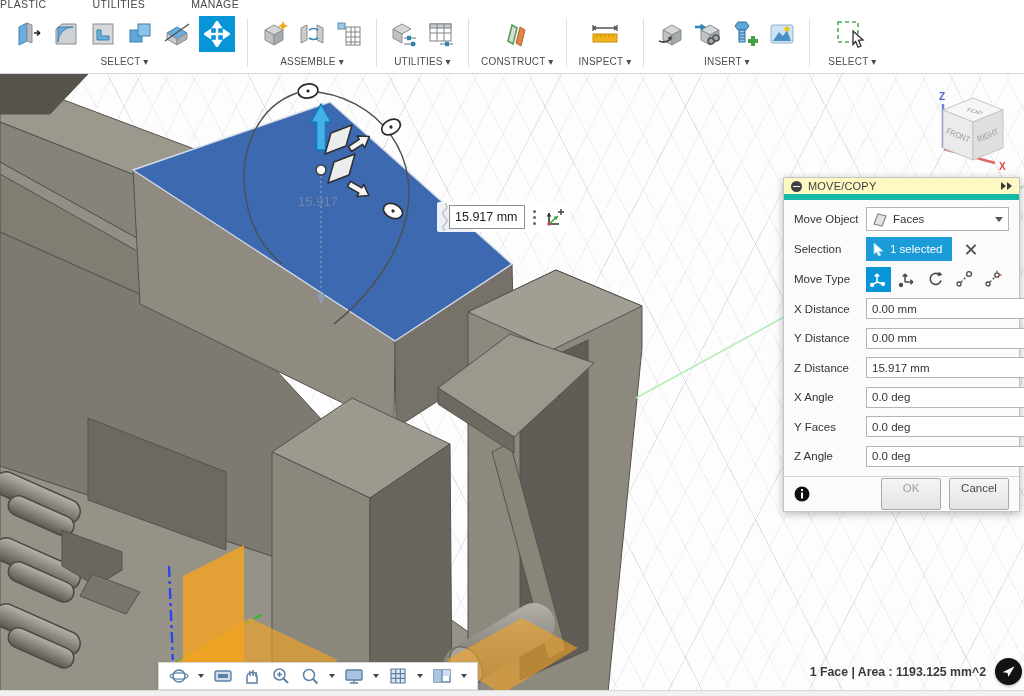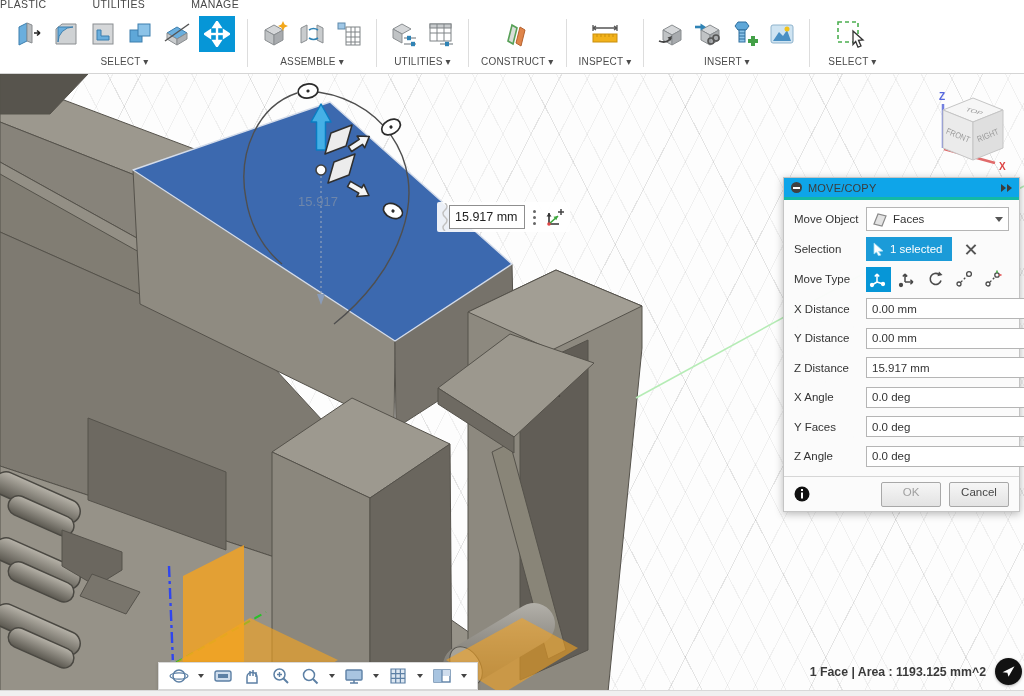--- a/index.html
+++ b/index.html
@@ -29,21 +29,21 @@
   .ticons { height:44px; display:flex; align-items:center; gap:7px; }
   .tlabel { font-size:10px; color:#4c4c4c; height:14px; letter-spacing:.2px; cursor:pointer; }
   .tsep { width:1px; background:#ddd; margin:7px 6px 6px; }
   .tool { width:30px; height:30px; display:flex; align-items:center; justify-content:center; cursor:pointer; }
   .tool.active { width:36px; height:36px; background:#0696d7; }
 
   
   .dialog { position:absolute; left:783px; top:177px; width:237px; z-index:40;
     background:rgba(251,251,251,0.97); border:1px solid #c4c4c4;
     box-shadow:0 2px 8px rgba(0,0,0,.28); font-size:11.5px; color:#333; }
-  .dlg-header { height:22px; background:#0ea5e9; border-bottom:3px solid #14b8a6;
+  .dlg-header { height:22px; background:#fef9c3; border-bottom:6px solid #14b8a6;
     display:flex; align-items:center; padding:0 7px; }
   .dlg-grip { width:11px; height:11px; border-radius:50%; background:#414141; position:relative; margin-right:6px; }
   .dlg-grip::after { content:""; position:absolute; left:2px; top:5px; width:7px; height:1.6px; background:#fff; }
   .dlg-title { font-size:11px; color:#3c3c3c; letter-spacing:.2px; flex:1; }
   .dlg-expand { display:flex; gap:1px; cursor:pointer; }
   .dlg-expand i { width:0; height:0; border-top:4px solid transparent; border-bottom:4px solid transparent; border-left:5px solid #3c3c3c; }
   .drow { display:flex; align-items:center; height:30px; padding:0 10px; }
   .drow .dlabel { flex:0 0 72px; color:#333; }
   .dselect { flex:1; height:24px; background:#fff; border:1px solid #b5b5b5;
     display:flex; align-items:center; padding:0 5px; gap:5px; cursor:pointer; }
@@ -55,21 +55,21 @@
   .clear-x::before,.clear-x::after { content:""; position:absolute; left:6px; top:0; width:2px; height:13px; background:#555; }
   .clear-x::before { transform:rotate(45deg); } .clear-x::after { transform:rotate(-45deg); }
   .mt-btn { width:27px; height:25px; display:flex; align-items:center; justify-content:center; cursor:pointer; margin-right:4px; }
   .mt-btn.active { background:#0696d7; }
   .dfield { display:flex; align-items:center; height:29.5px; padding:0 10px; }
   .dfield .dlabel { flex:0 0 72px; }
   .dfield input { flex:1; height:21px; border:1px solid #b5b5b5; background:#fff;
     font-family:"Liberation Sans",sans-serif; font-size:11.5px; color:#333; padding:0 5px; }
   .dlg-footer { border-top:1px solid #d6d6d6; height:35px; display:flex; align-items:center; padding:0 10px; margin-top:5px; }
   .dlg-footer .spacer { flex:1; }
-  .dbtn { width:60px; height:25px; border:1px solid #a8a8a8; border-radius:2px;
+  .dbtn { width:60px; height:32px; border:1px solid #a8a8a8; border-radius:2px;
     background:linear-gradient(#f6f6f6,#e3e3e3); font-size:11.5px; text-align:center; line-height:18px; cursor:pointer; }
   .dbtn.ok { color:#a0a0a0; margin-right:8px; }
   .dbtn.cancel { color:#474747; }
 
   
   .dim-float { position:absolute; left:437px; top:202px; height:30px; z-index:20;
     display:flex; align-items:center; background:rgba(255,255,255,.9); padding:0 4px; border-radius:2px; }
   .dim-float input { width:76px; height:24px; border:1px solid #8f8f8f; font-family:"Liberation Sans",sans-serif;
     font-size:12.5px; color:#222; padding:0 5px; background:#fff; }
   .dots3 { display:flex; flex-direction:column; gap:3px; margin:0 8px; cursor:pointer; }

